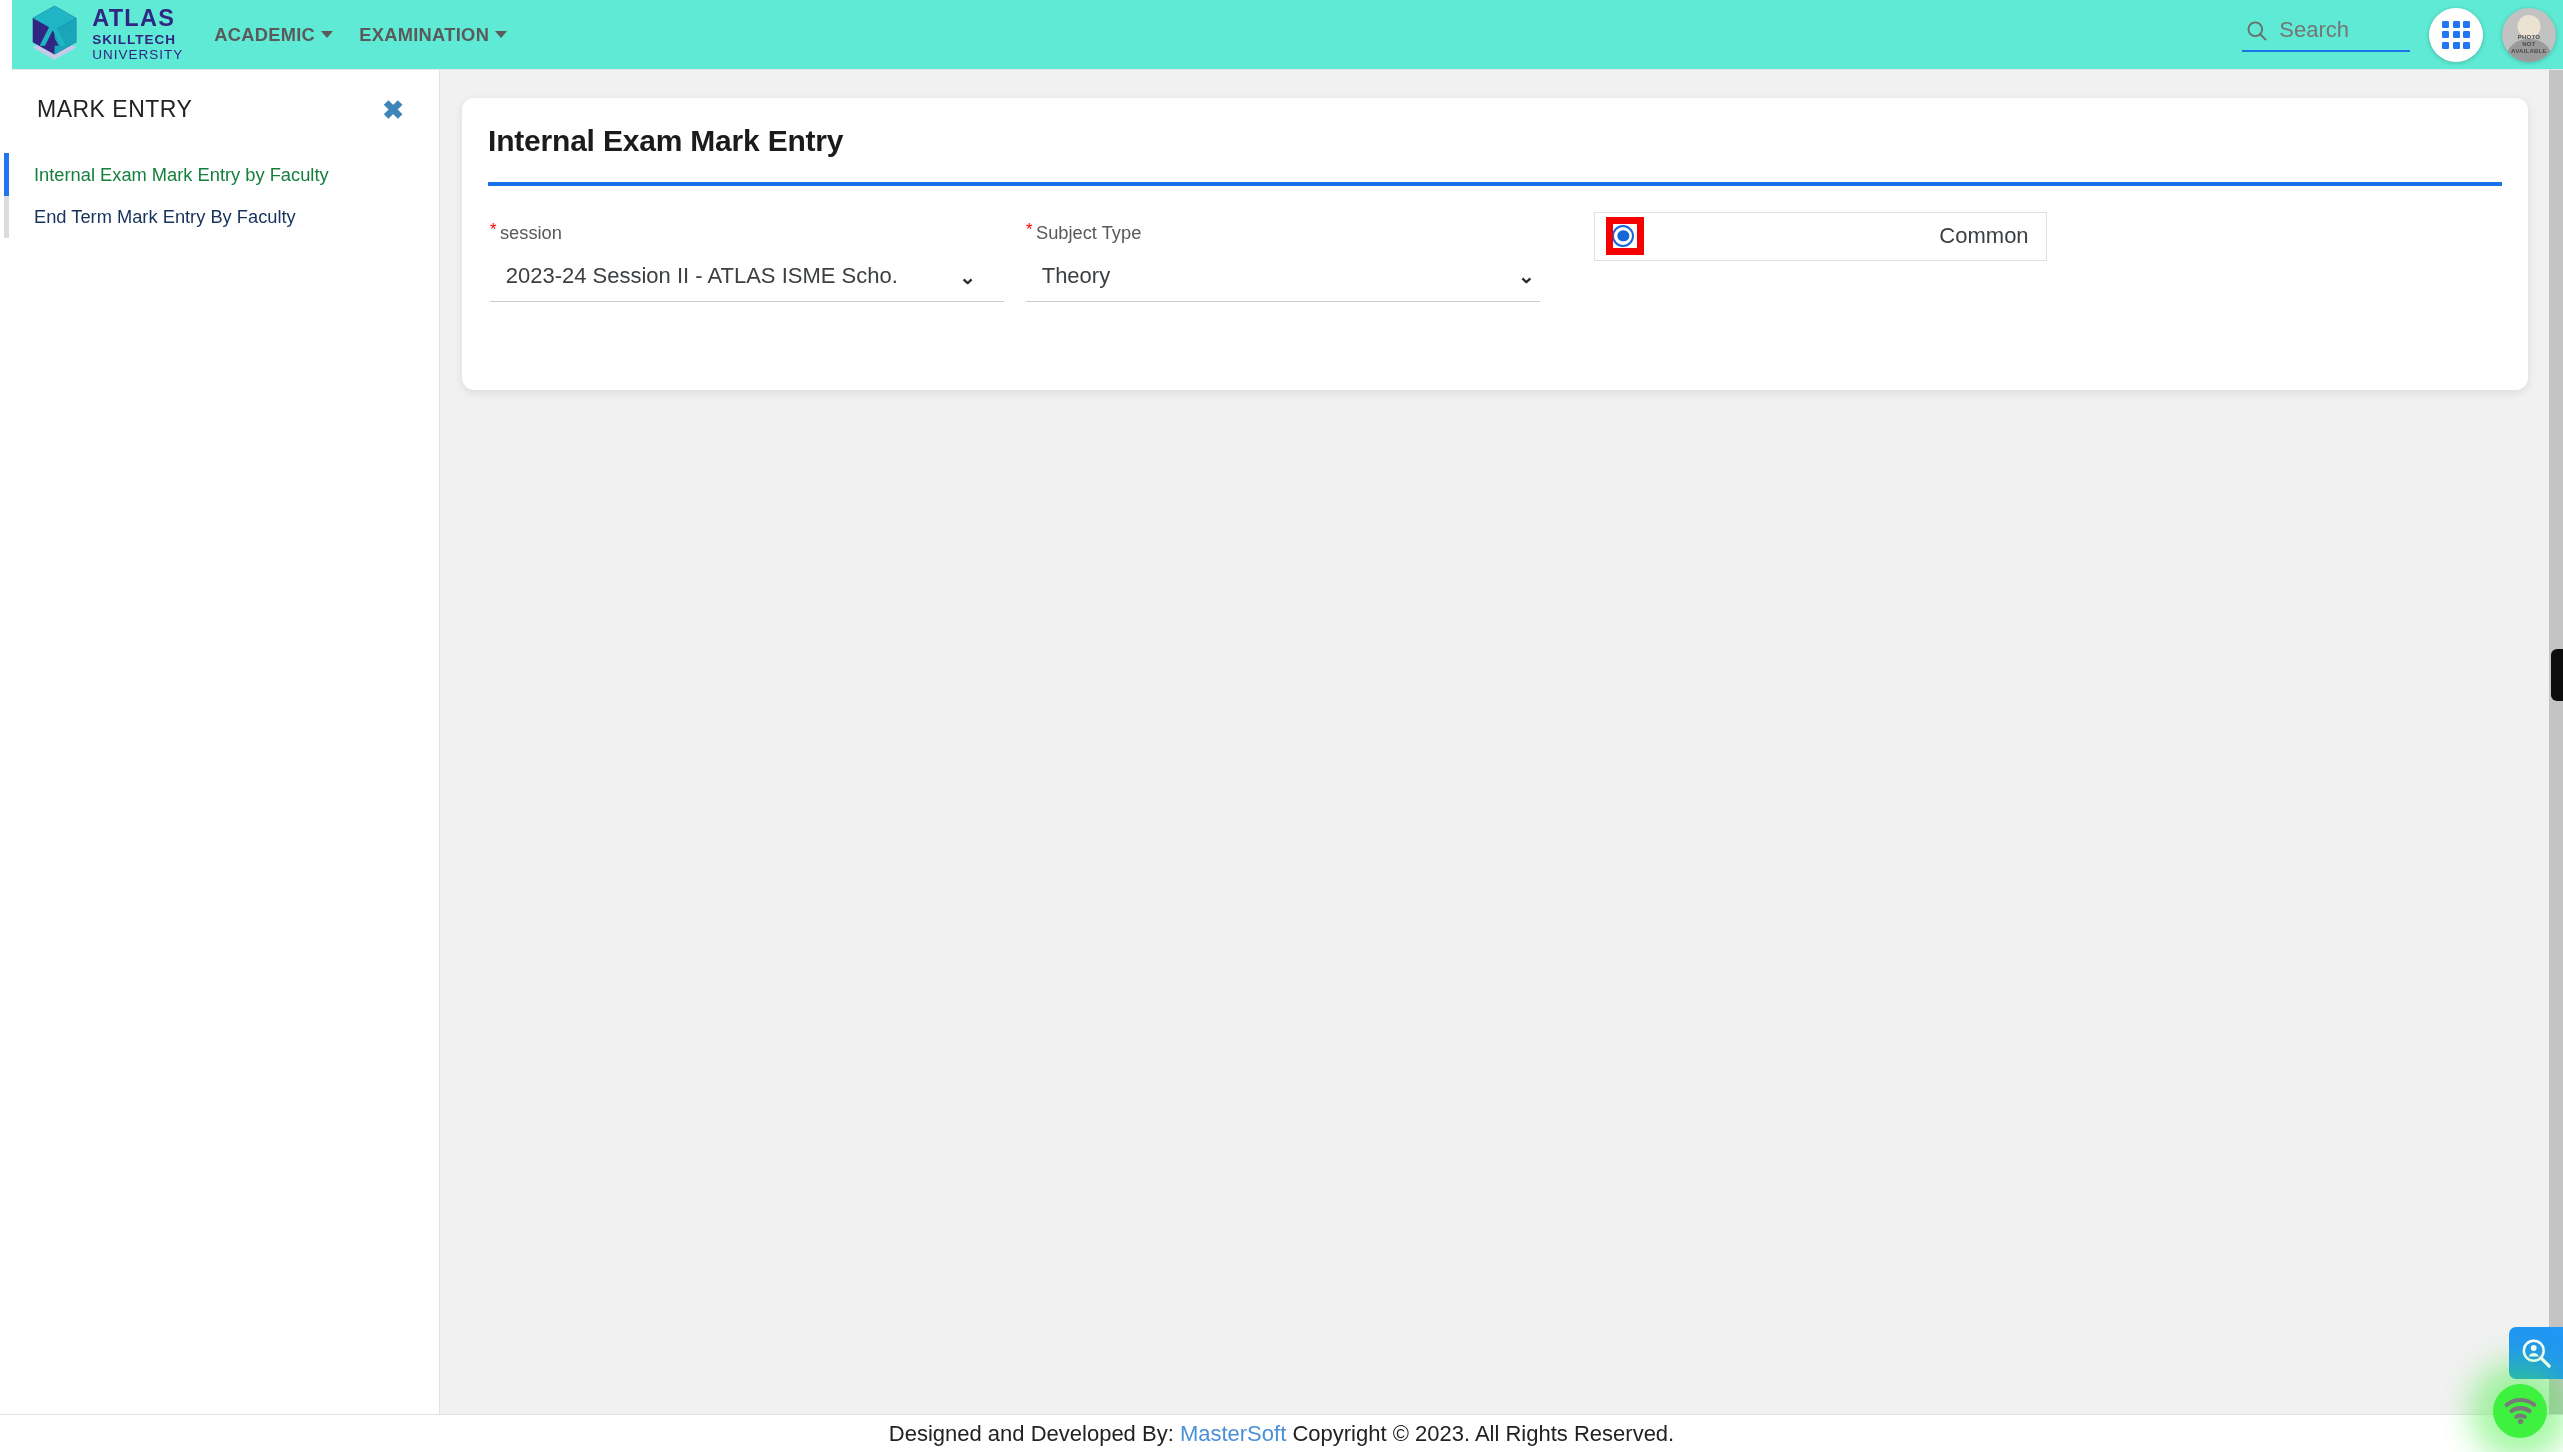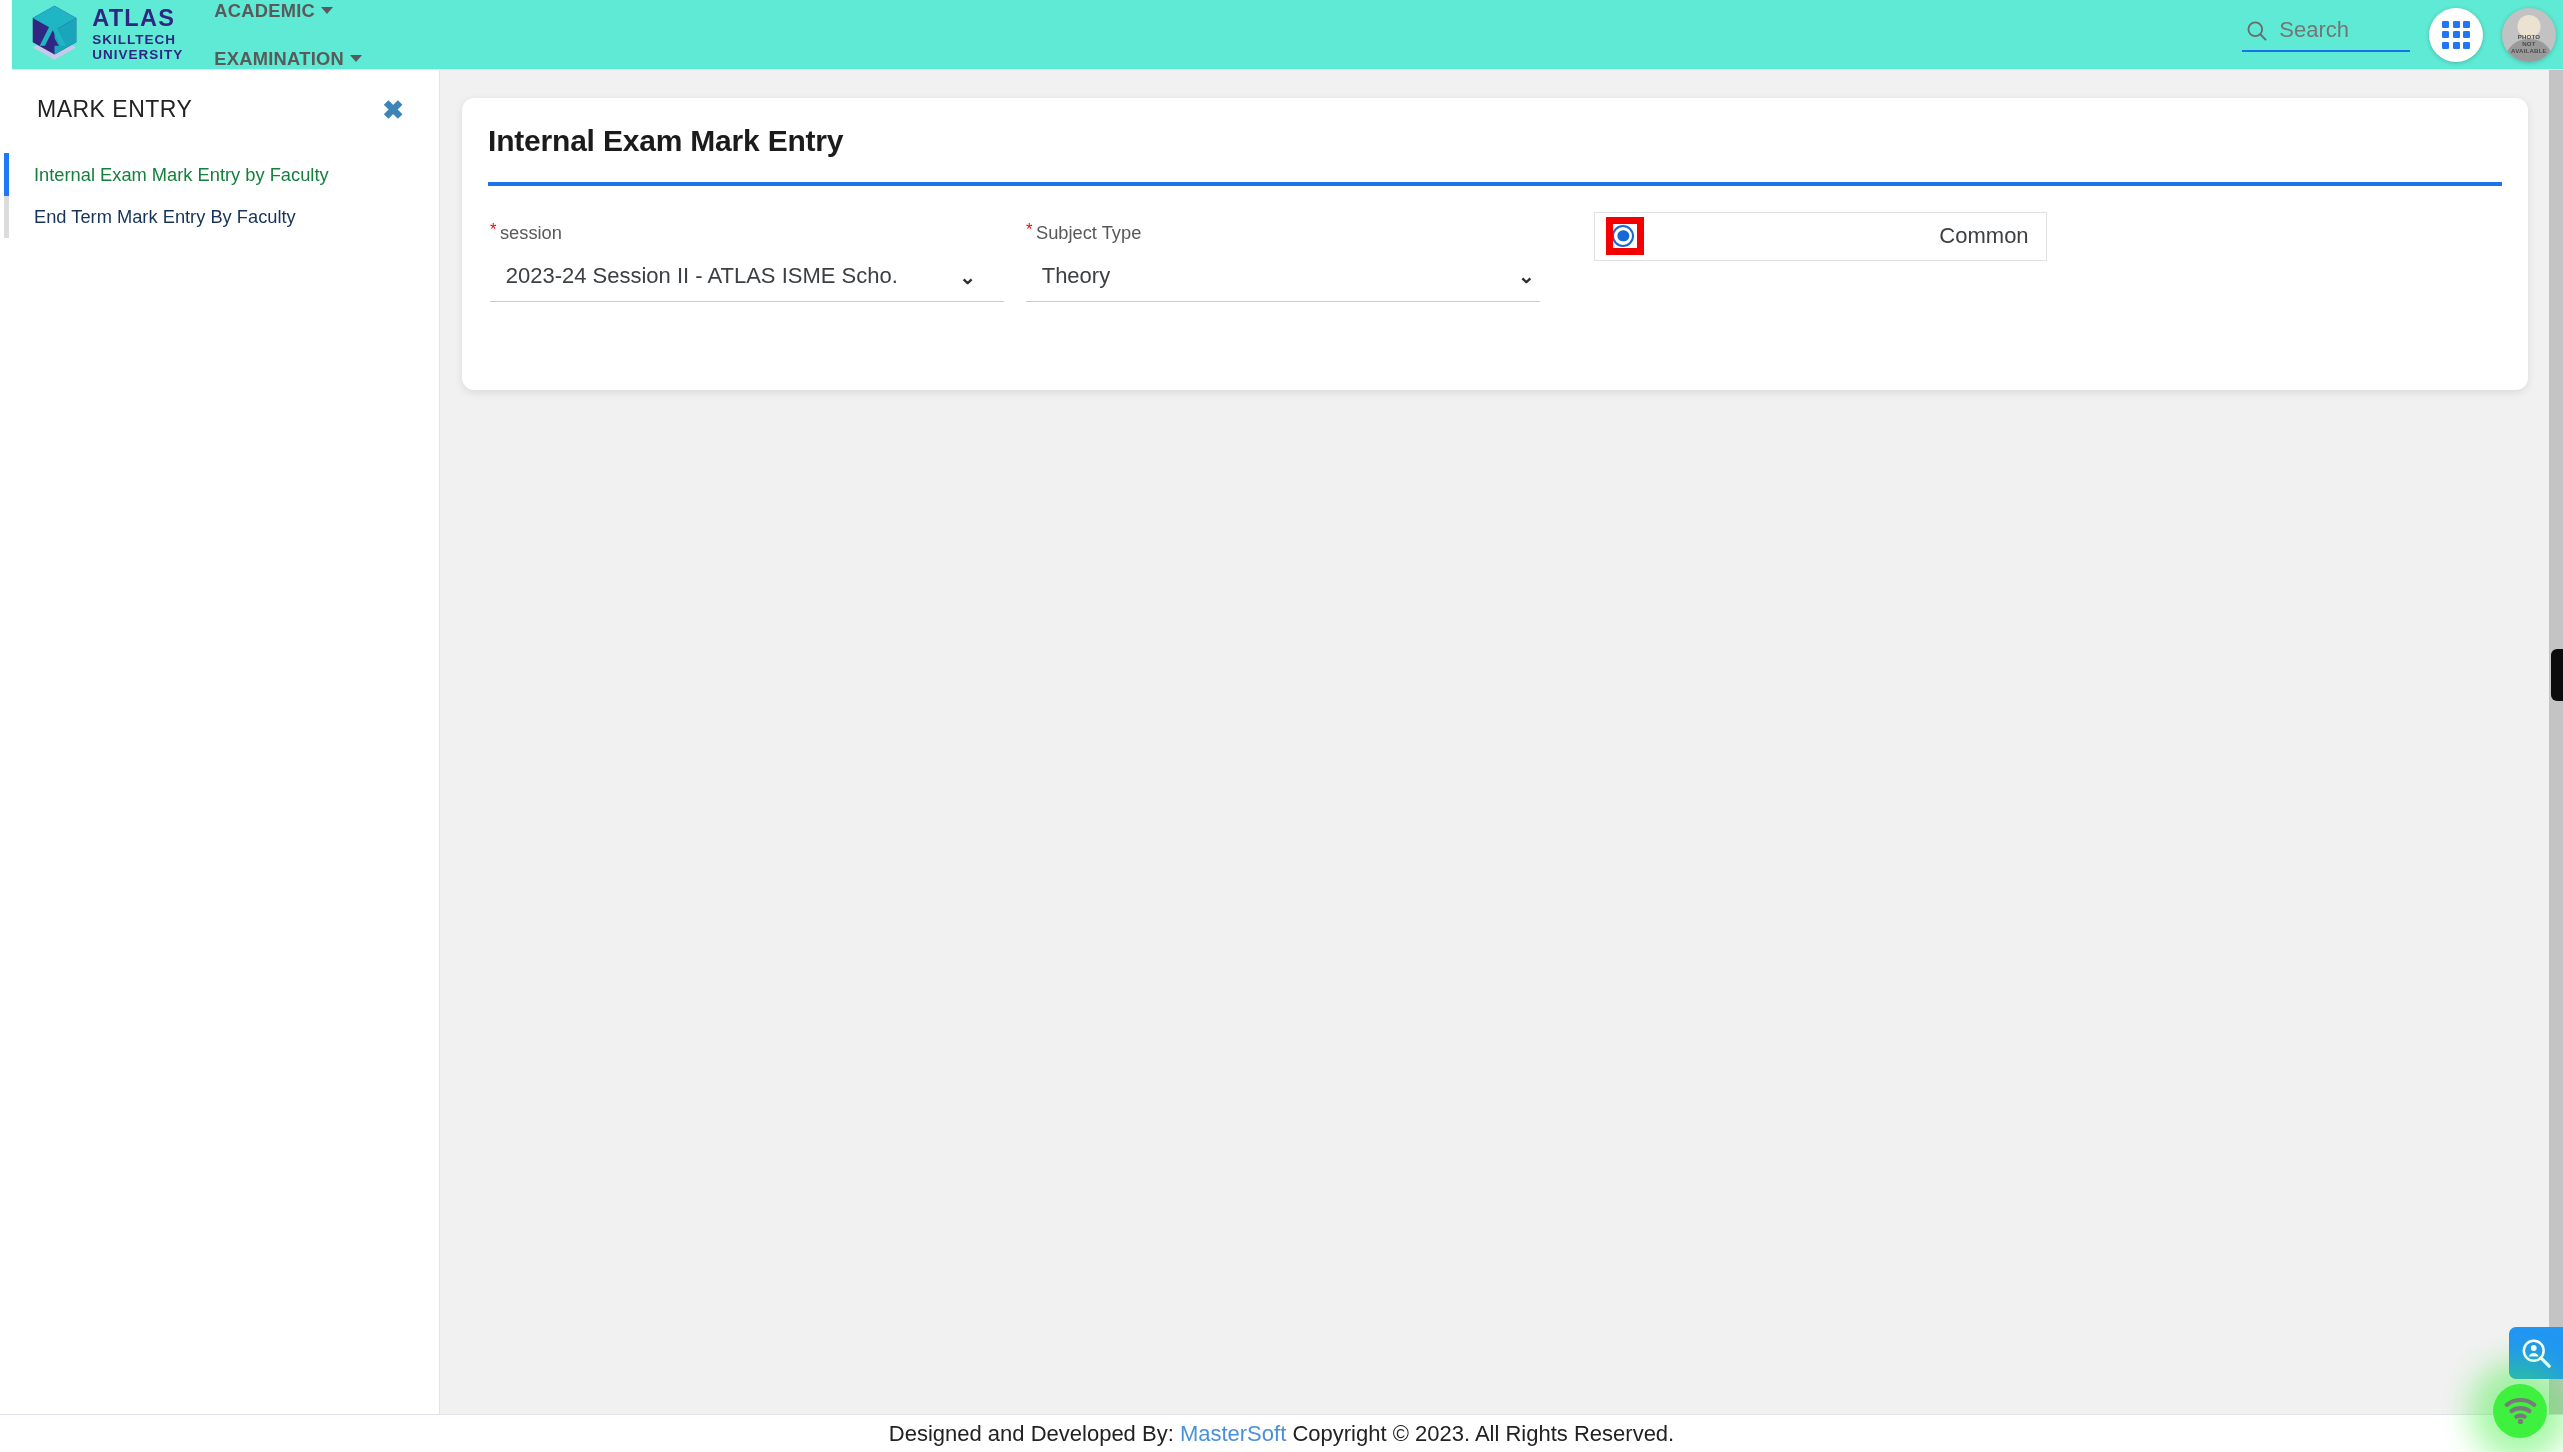--- a/index.html
+++ b/index.html
@@ -24,25 +24,25 @@
   .logo-text { margin-left: 7px; line-height: 1; }
   .logo-atlas {
     font-size: 23.5px; font-weight: bold; color: #312783;
     letter-spacing: 1.3px; display: block;
   }
   .logo-skilltech {
     font-size: 13.5px; font-weight: bold; color: #312783;
     letter-spacing: 1px; display: block; margin-top: 2.6px;
   }
   .logo-university {
-    font-size: 13.5px; font-weight: bold; color: #312783;
+    font-size: 13.5px; font-weight: normal; color: #312783;
     letter-spacing: 1px; display: block; margin-top: 1.7px;
   }
 
-  .nav-items { display: flex; align-items: flex-start; margin-left: 31px; gap: 26px; flex-direction: column; }
+  .nav-items { display: flex; align-items: center; margin-left: 31px; gap: 26px; }
   .nav-item {
     font-size: 18.3px; font-weight: bold; color: #5a5a5a;
     letter-spacing: 0.3px; cursor: pointer;
     display: flex; align-items: center; gap: 6.1px;
   }
   .caret {
     width: 0; height: 0;
     border-left: 6.1px solid transparent;
     border-right: 6.1px solid transparent;
     border-top: 7px solid #5a5a5a;

